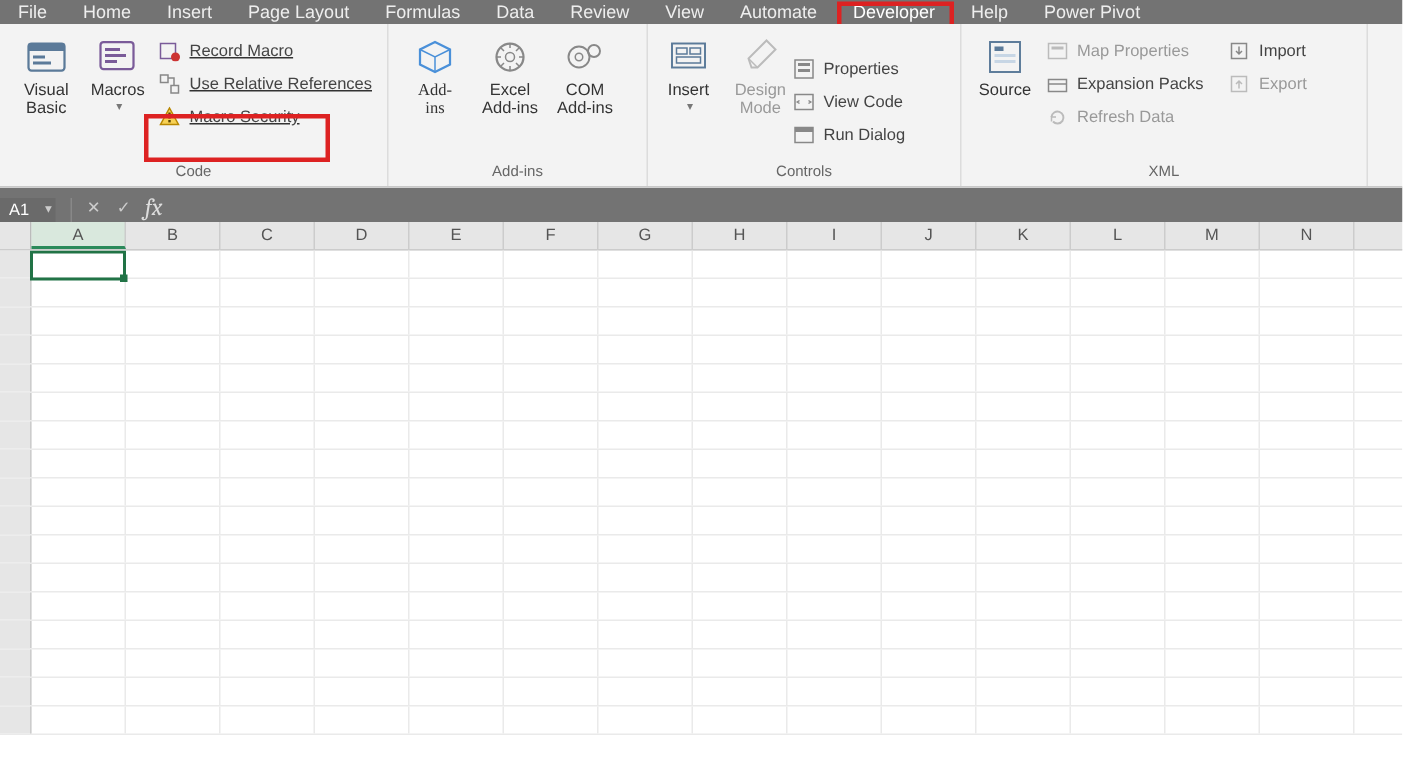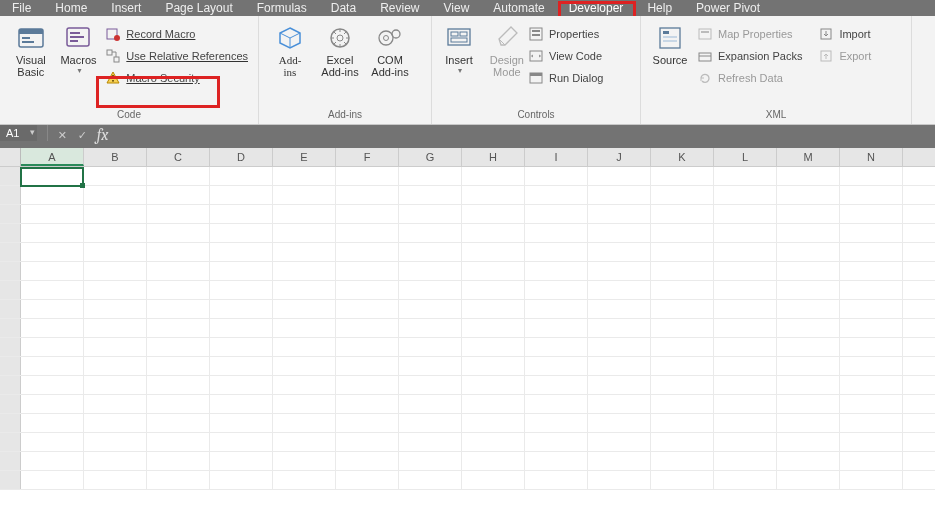--- a/index.html
+++ b/index.html
@@ -12,21 +12,21 @@
   .group { border-right:1px solid #dcdcdc; display:flex; flex-direction:column; justify-content:space-between; padding:4px 6px 0 6px; }
   .group-title { text-align:center; font-size:10px; color:#666; padding:3px 0 4px 0; }
   .big-btn { display:flex; flex-direction:column; align-items:center; justify-content:flex-start; width:50px; text-align:center; font-size:11px; color:#333; cursor:pointer; padding-top:4px;}
   .big-btn .ic { width:30px; height:28px; display:flex; align-items:center; justify-content:center; margin-bottom:2px;}
   .big-btn.disabled, .small-btn.disabled { color:#999; }
   .row { display:flex; }
   .col { display:flex; flex-direction:column; gap:2px; }
   .small-btn { display:flex; align-items:center; gap:5px; font-size:11px; padding:2px 4px; cursor:pointer; color:#444; white-space:nowrap;}
   .small-btn .ic { width:16px; height:16px; display:flex; align-items:center; justify-content:center; }
   .macro-sec-box { position:absolute; border:3px solid #d22; pointer-events:none; }
-  .namebar { background:#737373; height:23px; display:flex; align-items:flex-start; color:#ddd; font-size:11px; }
+  .namebar { background:#737373; height:23px; display:flex; align-items:flex-end; color:#ddd; font-size:11px; }
   .namebox { background:#6a6a6a; color:#fff; padding:2px 18px 2px 6px; position:relative; margin-right:6px;}
   .namebox::after{content:"▾"; position:absolute; right:3px; top:2px; font-size:9px; color:#ccc;}
   .nb-sep { width:1px; height:16px; background:#888; margin:0 4px;}
   .nb-btn { width:20px; height:20px; display:flex; align-items:center; justify-content:center; color:#ccc; font-size:11px;}
   .fx { font-style:italic; font-family:"Cambria", serif; font-size:16px; color:#ddd;}
   .headers { display:flex; background:#e6e6e6; height:18px; border-bottom:1px solid #ccc; }
   .corner { width:20px; border-right:1px solid #bbb; background:#e6e6e6;}
   .colhdr { width:62px; text-align:center; font-size:11px; color:#555; border-right:1px solid #ccc; line-height:18px;}
   .colhdr.active{ background:#d9e8dd; border-bottom:2px solid #2a8a5a;}
   .gridarea{ position:relative; height:330px; overflow:hidden;}
@@ -173,21 +173,21 @@
       <div class="big-btn disabled" style="width:44px;align-items:flex-end;">
         <span class="ic">
             <svg width="28" height="26">
               <path d="M6 20 L4 14 L16 2 L22 8 L10 20 Z" fill="none" stroke="#bbb" stroke-width="1.3"></path>
               <path d="M4 14 L10 20" stroke="#bbb"></path>
             </svg>
           </span>
         <span style="white-space:pre-line;">Design
 Mode</span>
       </div>
-      <div class="col" style="padding-top:4px;">
+      <div class="col" style="padding-top:4px;margin-top:12px;">
         <div class="small-btn">
           <span class="ic">
               <svg width="14" height="14">
                 <rect x="1" y="1" width="12" height="12" fill="none" stroke="#888"></rect>
                 <rect x="3" y="3" width="8" height="2" fill="#888"></rect>
                 <rect x="3" y="7" width="8" height="2" fill="#888"></rect>
               </svg>
             </span>
           <span>Properties</span>
         </div>

